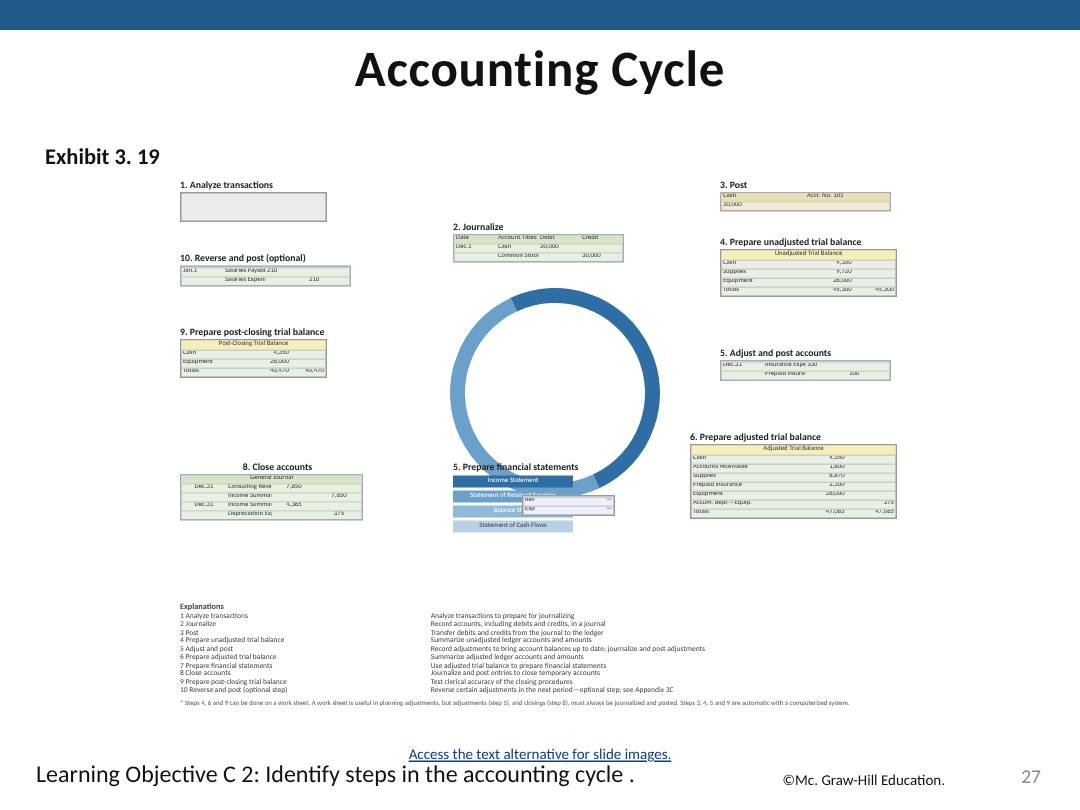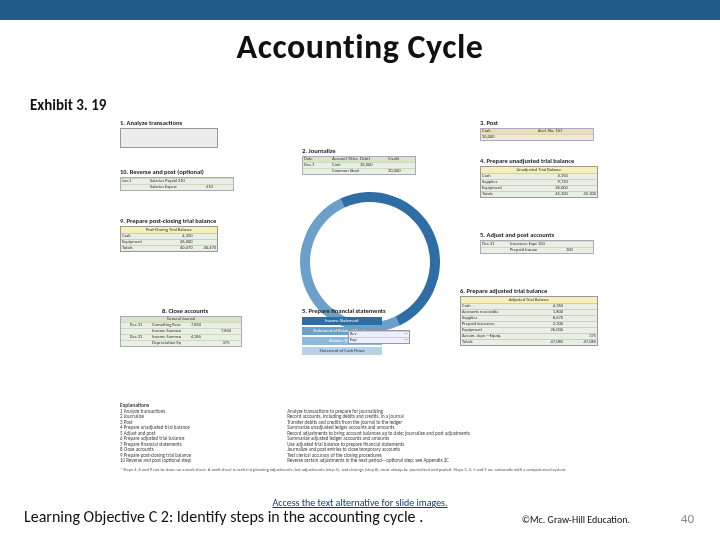--- a/index.html
+++ b/index.html
@@ -400,13 +400,13 @@
   </div>
 
 </div>
 
 <div class="link">
   <a href="#">Access the text alternative for slide images.</a>
 </div>
 
 <div class="lo">Learning Objective C 2: Identify steps in the accounting cycle .</div>
 <div class="copyright">©Mc. Graw-Hill Education.</div>
-<div class="pagenum">40</div>
+<div class="pagenum">27</div>
 
 </body></html>

